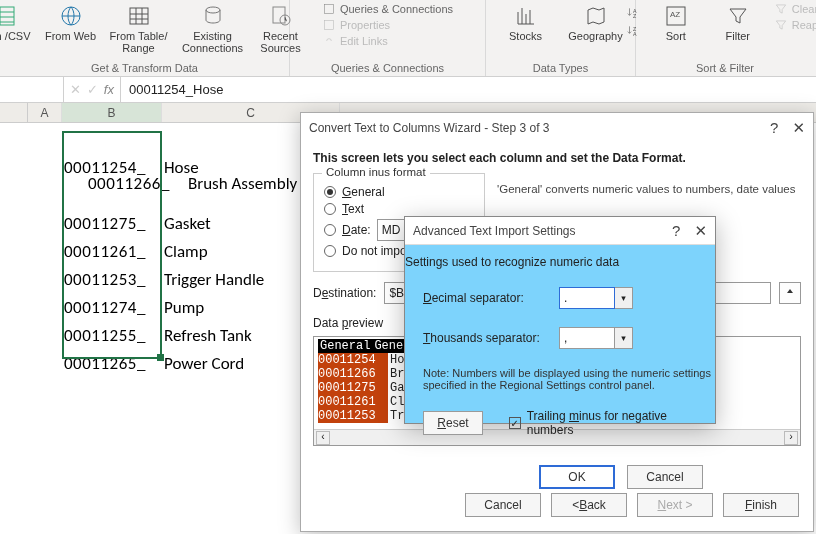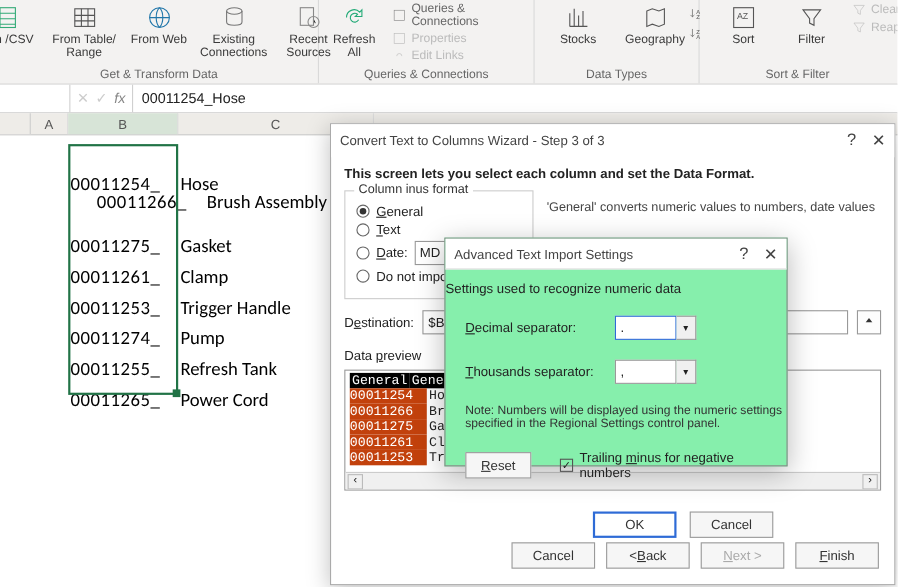--- a/index.html
+++ b/index.html
@@ -173,21 +173,21 @@
     min-width:76px;height:24px;border:1px solid #9a9a9a;background:#f6f6f6;
     display:flex;align-items:center;justify-content:center;font-size:12px;color:#333;
   }
   .btn.disabled{color:#aaa;}
 
   
   .advanced {
     position:absolute;
     left:404px; top:216px;
     width:312px; height:208px;
-    background:#86efac;
+    background:#7dd3fc;
     border:1px solid #888;
     box-shadow:0 6px 24px rgba(0,0,0,.28);
     z-index:60;
     font-size:12px;
   }
   .advanced .titlebar{background:#fff;border-bottom:1px solid #ddd;height:28px;}
   .advanced-body{padding:10px 0;}
   .adv-row{display:flex;align-items:center;justify-content:flex-start;margin:18px 0;gap:6px;}
   .adv-label{width:130px;}
   .combo{display:flex;}
@@ -208,39 +208,39 @@
       <div class="rbtn">
         <div class="ricon">
             <svg viewBox="0 0 24 24">
               <rect x="3" y="3" width="14" height="18" fill="none" stroke="#3a7"></rect>
               <path d="M3 8h14M3 13h14M3 18h14" stroke="#3a7"></path>
             </svg>
           </div>
         <span>om
 /CSV</span>
       </div>
+      <div class="rbtn">
+        <div class="ricon">
+            <svg viewBox="0 0 24 24">
+              <circle cx="12" cy="12" r="9" fill="none" stroke="#27a"></circle>
+              <path d="M3 12h18M12 3c4 4 4 14 0 18M12 3c-4 4-4 14 0 18" stroke="#27a" fill="none"></path>
+            </svg>
+          </div>
+        <span>From
+Web</span>
+      </div>
       <div class="rbtn" style="width:64px">
         <div class="ricon">
             <svg viewBox="0 0 24 24">
               <rect x="3" y="4" width="18" height="16" fill="none" stroke="#555"></rect>
               <path d="M3 10h18M3 15h18M9 4v16M15 4v16" stroke="#555"></path>
             </svg>
           </div>
         <span>From Table/
 Range</span>
-      </div>
-      <div class="rbtn">
-        <div class="ricon">
-            <svg viewBox="0 0 24 24">
-              <circle cx="12" cy="12" r="9" fill="none" stroke="#27a"></circle>
-              <path d="M3 12h18M12 3c4 4 4 14 0 18M12 3c-4 4-4 14 0 18" stroke="#27a" fill="none"></path>
-            </svg>
-          </div>
-        <span>From
-Web</span>
       </div>
       <div class="rbtn" style="width:64px">
         <div class="ricon">
             <svg viewBox="0 0 24 24">
               <ellipse cx="12" cy="6" rx="7" ry="3" fill="none" stroke="#777"></ellipse>
               <path d="M5 6v10c0 1.7 3 3 7 3s7-1.3 7-3V6" fill="none" stroke="#777"></path>
             </svg>
           </div>
         <span>Existing
 Connections</span>
@@ -255,29 +255,20 @@
           </div>
         <span>Recent
 Sources</span>
       </div>
     </div>
     <div class="rgroup-label">Get &amp; Transform Data</div>
   </div>
 
   <div class="rgroup" style="width:196px">
     <div class="rgroup-items">
-      <div class="rbtn">
-        <div class="ricon">
-            <svg viewBox="0 0 24 24">
-              <path d="M5 12a7 7 0 0 1 12-5l2-2v6h-6l2-2a4 4 0 1 0 1 5" fill="none" stroke="#2a7"></path>
-            </svg>
-          </div>
-        <span>Refresh
-All</span>
-      </div>
       <div class="smallcol">
         <div class="smallrow">
             <svg viewBox="0 0 24 24">
               <rect x="4" y="4" width="16" height="16" fill="none" stroke="#888"></rect>
             </svg>
             <span>Queries &amp; Connections</span>
           </div>
         <div class="smallrow" style="color:#bbb">
             <svg viewBox="0 0 24 24">
               <rect x="4" y="4" width="16" height="16" fill="none" stroke="#bbb"></rect>

